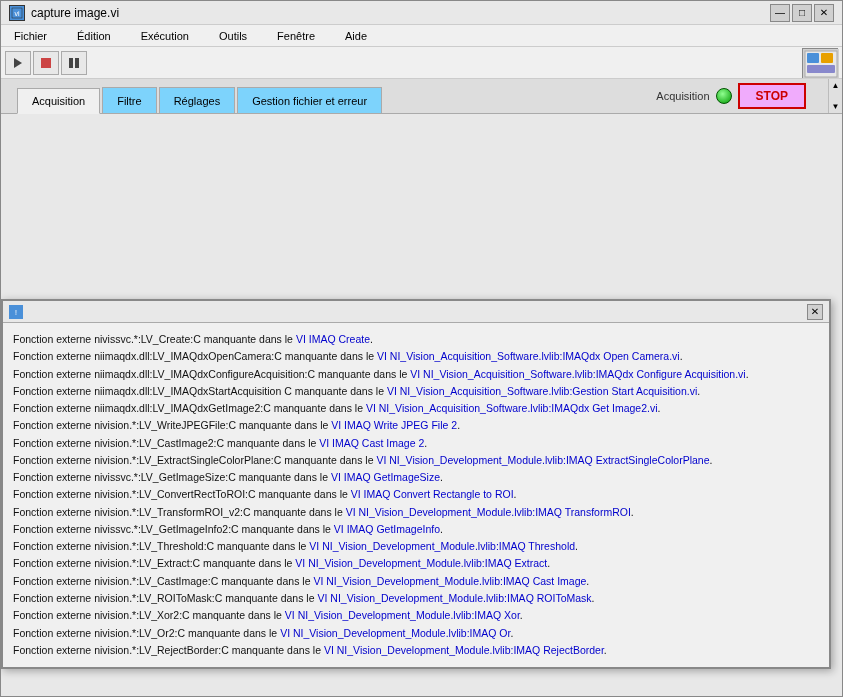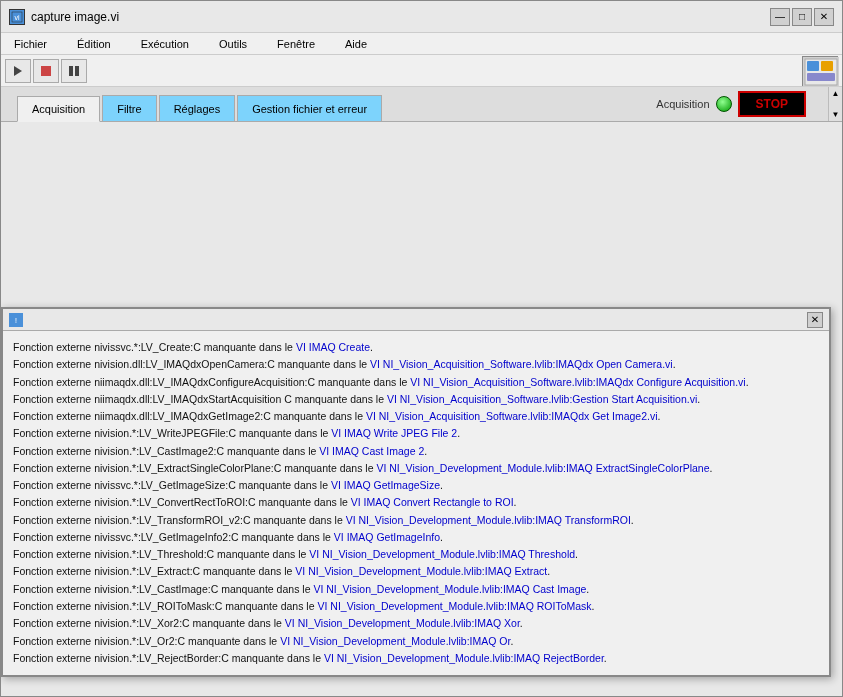--- a/index.html
+++ b/index.html
@@ -20,21 +20,21 @@
       background: #f0f0f0;
       border: 1px solid #888;
       position: relative;
       display: flex;
       flex-direction: column;
     }
 
     
     .title-bar {
       background: #e8e8e8;
-      height: 32px;
+      height: 24px;
       display: flex;
       align-items: center;
       padding: 0 8px;
       border-bottom: 1px solid #ccc;
       user-select: none;
     }
     .title-bar-icon {
       width: 16px;
       height: 16px;
       margin-right: 6px;
@@ -131,21 +131,21 @@
       z-index: 1;
     }
     .led-green {
       width: 16px;
       height: 16px;
       background: radial-gradient(circle at 40% 35%, #90ff90, #009900);
       border-radius: 50%;
       border: 1px solid #005500;
     }
     .stop-btn {
-      background: #000000;
+      background: #f0abfc;
       border: 2px solid #cc0000;
       color: #cc0000;
       font-weight: bold;
       font-size: 12px;
       padding: 2px 16px;
       cursor: pointer;
       height: 26px;
       display: flex;
       align-items: center;
     }
@@ -294,21 +294,21 @@
           <svg width="12" height="12">
               <rect width="12" height="12" fill="#4a90d9"></rect>
               <text x="6" y="9" font-size="7" text-anchor="middle" fill="white">!</text>
             </svg>
         </div>
         <div class="error-dialog-close">✕</div>
       </div>
       <div class="error-content">
 
       <div class="error-line"><span>Fonction externe nivissvc.*:LV_Create:C manquante dans le </span><span class="highlight-blue">VI IMAQ Create</span><span>.</span></div>
-          <div class="error-line"><span>Fonction externe nivision.dll:LV_IMAQdxOpenCamera:C manquante dans le </span><span class="highlight-blue">VI NI_Vision_Acquisition_Software.lvlib:IMAQdx Open Camera.vi</span><span>.</span></div>
+          <div class="error-line"><span>Fonction externe niimaqdx.dll:LV_IMAQdxOpenCamera:C manquante dans le </span><span class="highlight-blue">VI NI_Vision_Acquisition_Software.lvlib:IMAQdx Open Camera.vi</span><span>.</span></div>
           <div class="error-line"><span>Fonction externe niimaqdx.dll:LV_IMAQdxConfigureAcquisition:C manquante dans le </span><span class="highlight-blue">VI NI_Vision_Acquisition_Software.lvlib:IMAQdx Configure Acquisition.vi</span><span>.</span></div>
           <div class="error-line"><span>Fonction externe niimaqdx.dll:LV_IMAQdxStartAcquisition C manquante dans le </span><span class="highlight-blue">VI NI_Vision_Acquisition_Software.lvlib:Gestion Start Acquisition.vi</span><span>.</span></div>
           <div class="error-line"><span>Fonction externe niimaqdx.dll:LV_IMAQdxGetImage2:C manquante dans le </span><span class="highlight-blue">VI NI_Vision_Acquisition_Software.lvlib:IMAQdx Get Image2.vi</span><span>.</span></div>
           <div class="error-line"><span>Fonction externe nivision.*:LV_WriteJPEGFile:C manquante dans le </span><span class="highlight-blue">VI IMAQ Write JPEG File 2</span><span>.</span></div>
           <div class="error-line"><span>Fonction externe nivision.*:LV_CastImage2:C manquante dans le </span><span class="highlight-blue">VI IMAQ Cast Image 2</span><span>.</span></div>
           <div class="error-line"><span>Fonction externe nivision.*:LV_ExtractSingleColorPlane:C manquante dans le </span><span class="highlight-blue">VI NI_Vision_Development_Module.lvlib:IMAQ ExtractSingleColorPlane</span><span>.</span></div>
           <div class="error-line"><span>Fonction externe nivissvc.*:LV_GetImageSize:C manquante dans le </span><span class="highlight-blue">VI IMAQ GetImageSize</span><span>.</span></div>
           <div class="error-line"><span>Fonction externe nivision.*:LV_ConvertRectToROI:C manquante dans le </span><span class="highlight-blue">VI IMAQ Convert Rectangle to ROI</span><span>.</span></div>
           <div class="error-line"><span>Fonction externe nivision.*:LV_TransformROI_v2:C manquante dans le </span><span class="highlight-blue">VI NI_Vision_Development_Module.lvlib:IMAQ TransformROI</span><span>.</span></div>
           <div class="error-line"><span>Fonction externe nivissvc.*:LV_GetImageInfo2:C manquante dans le </span><span class="highlight-blue">VI IMAQ GetImageInfo</span><span>.</span></div>

